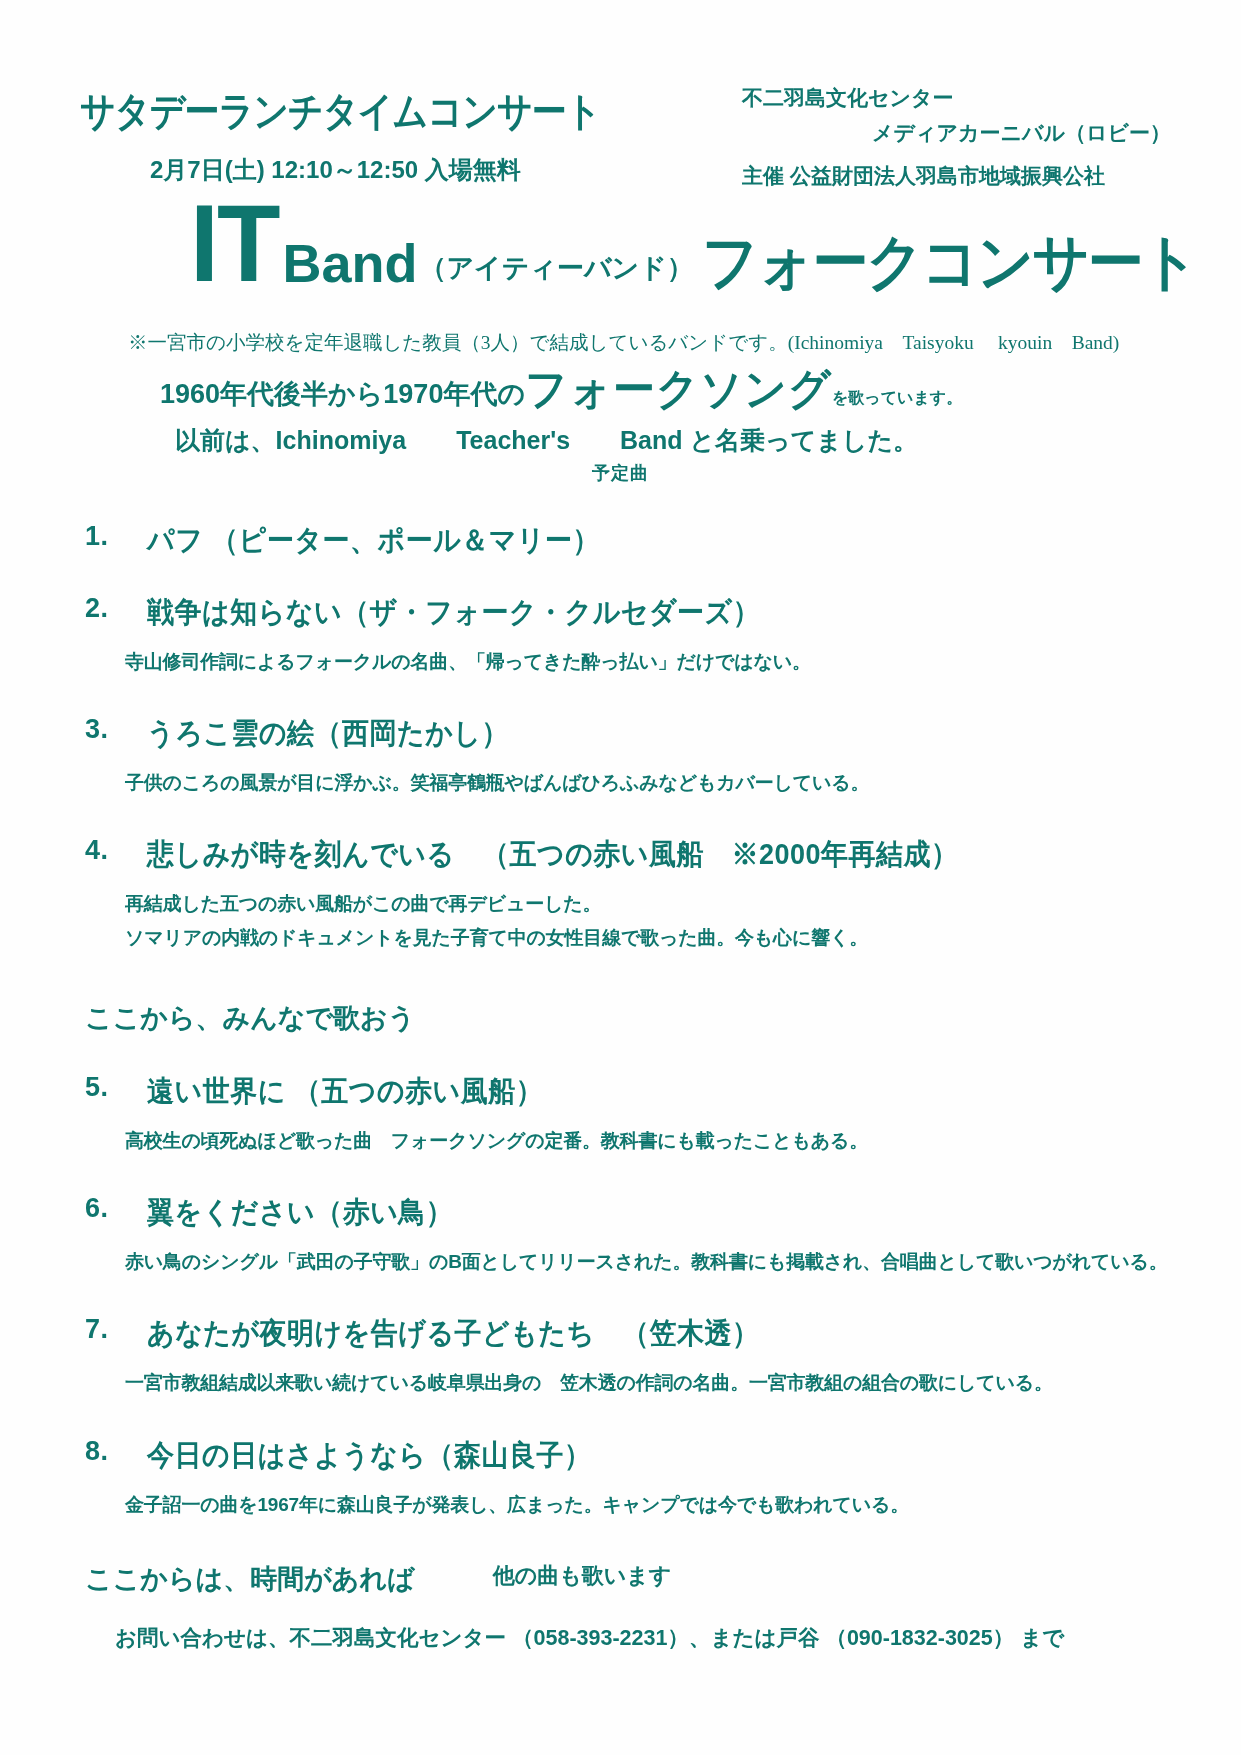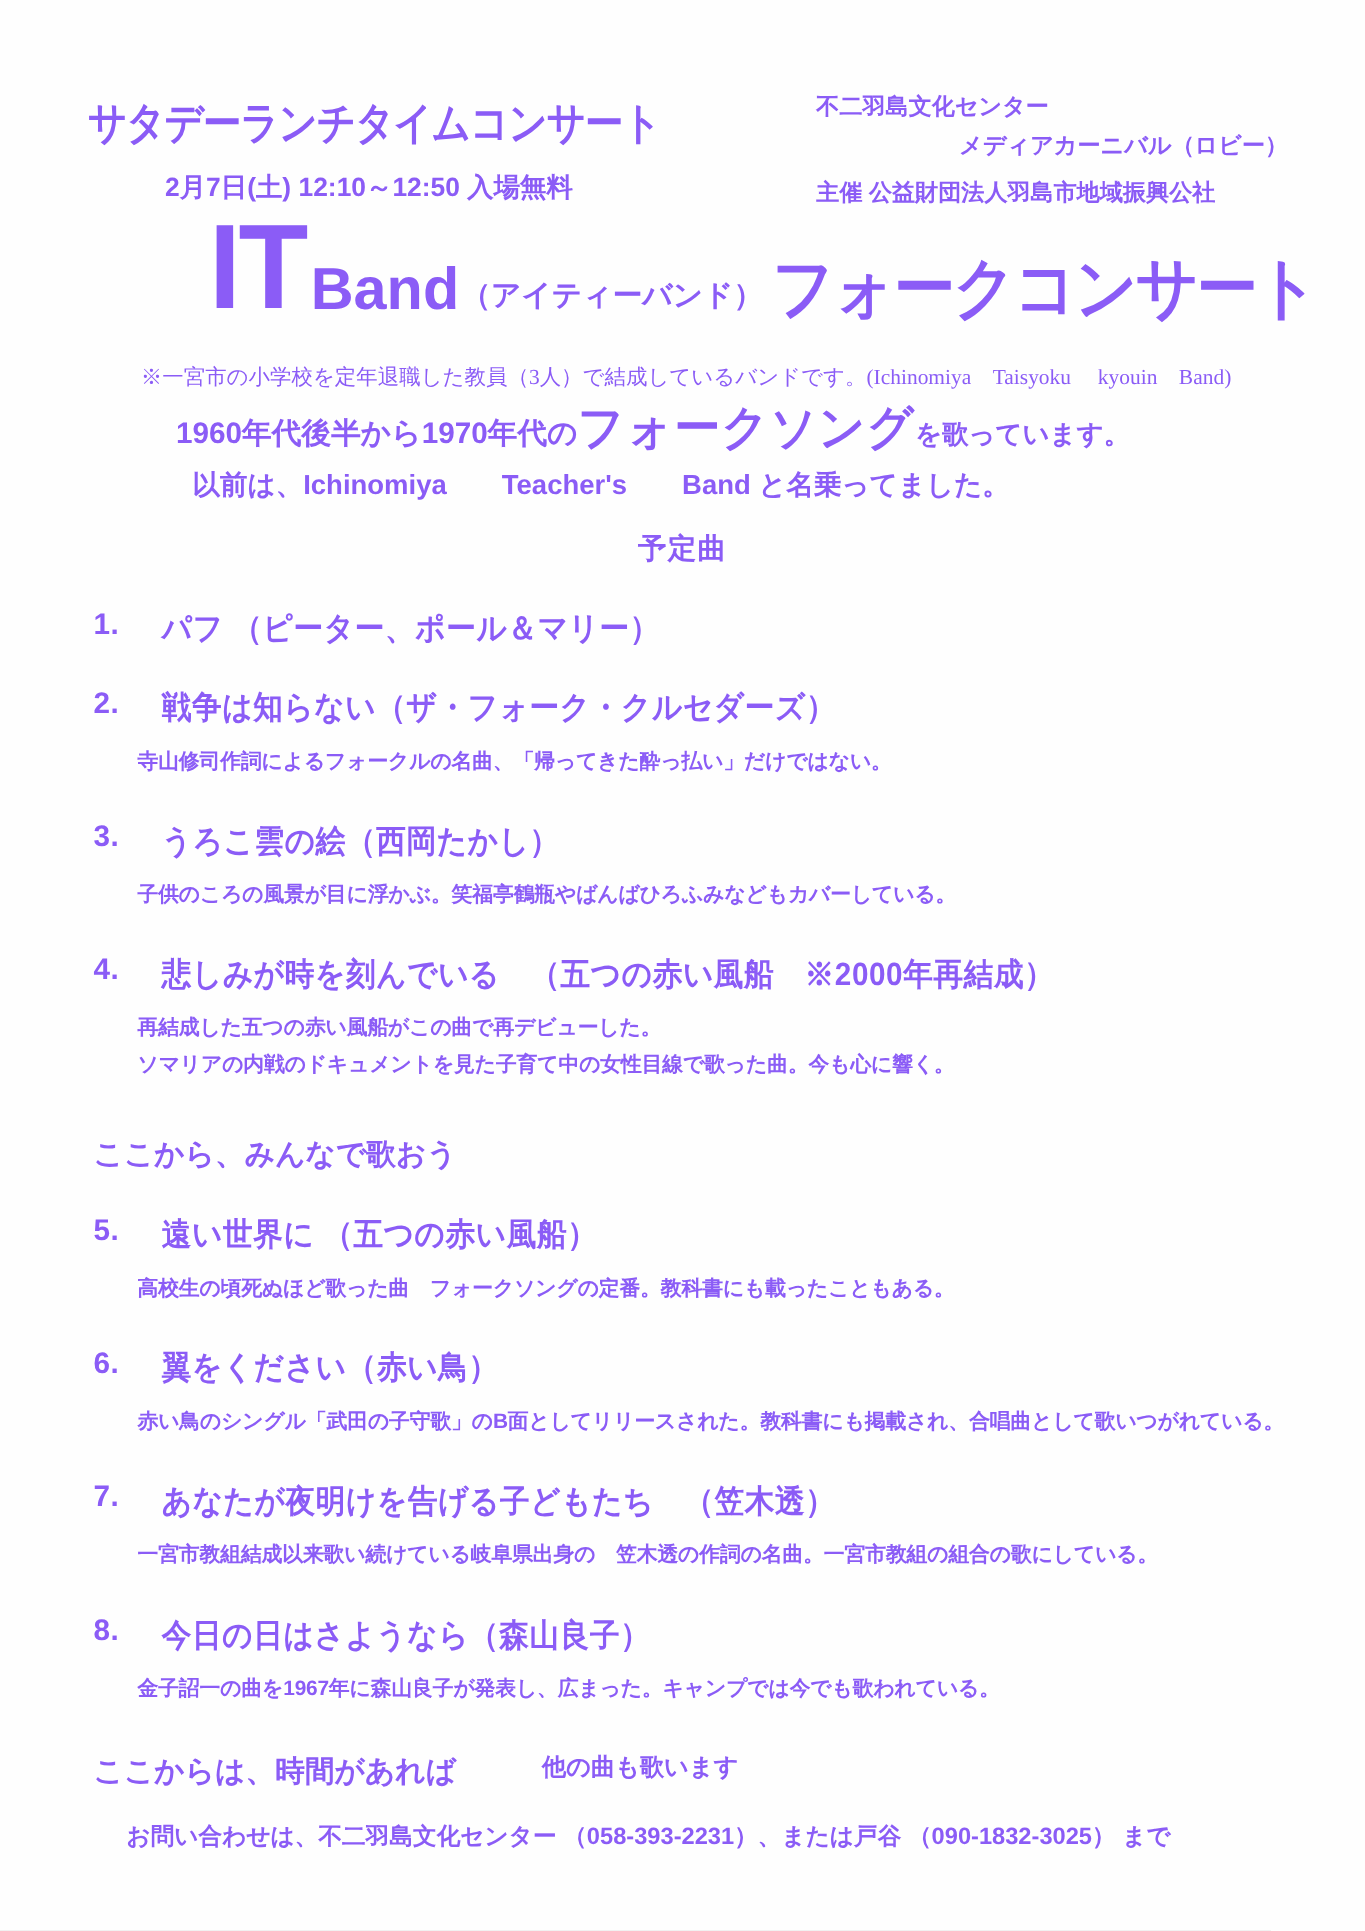--- a/index.html
+++ b/index.html
@@ -1,21 +1,21 @@
 <!DOCTYPE html>
 <html lang="ja"><head>
 <meta charset="utf-8">
 <style>
   html,body{margin:0;padding:0;background:#e8e8e8;}
   .page{
     position:relative;
     width:1241px;height:1755px;
     margin:0 auto;
     background:#fefefe;
-    color:#8b5cf6;
+    color:#0f766e;
     font-family:"Liberation Sans",sans-serif;
     font-weight:bold;
     overflow:hidden;
     box-sizing:border-box;
     padding:85px 60px 0 60px;
   }
   
   .header-row{display:flex;justify-content:space-between;align-items:flex-start;}
   .header-left{padding-left:20px;}
   .main-title{
@@ -36,23 +36,23 @@
   .bt-suffix{font-size:56px;line-height:.85;margin-left:8px;letter-spacing:-2px;transform:scaleY(1.1);transform-origin:bottom left;}
   
   .band-note{
     margin-top:42px;padding-left:68px;
     font-family:"Liberation Serif",serif;font-weight:normal;
     font-size:19.5px;white-space:nowrap;
   }
   .era-line{margin-top:16px;padding-left:100px;display:flex;align-items:flex-end;white-space:nowrap;text-align:center;}
   .era-prefix{font-size:27px;line-height:1;}
   .era-highlight{font-size:42px;line-height:.85;letter-spacing:1px;transform:scaleY(1.05);transform-origin:bottom left;}
-  .era-suffix{font-size:24px;line-height:1.05;}
+  .era-suffix{font-size:16px;line-height:1.05;font-family:Liberation Mono, monospace;}
   .former-name{margin-top:16px;padding-left:115px;font-size:25px;white-space:nowrap;}
-  .program-heading{margin-top:24px;text-align:center;font-size:26px;letter-spacing:1px;}
+  .program-heading{margin-top:4px;text-align:center;font-size:18px;letter-spacing:1px;}
   
   .song{margin-top:36px;}
   .song-head{display:flex;padding-left:25px;font-size:27px;letter-spacing:.5px;}
   .song-num{width:62px;flex:none;}
   .song-title{white-space:nowrap;transform:scaleY(1.08);transform-origin:top left;}
   .song-desc{padding-left:65px;font-size:19px;margin-top:16px;line-height:1.75;letter-spacing:-0.2px;}
   .song-desc div{white-space:nowrap;}
   .section-heading{margin-top:46px;padding-left:25px;font-size:27px;white-space:nowrap;}
   .extra-line{margin-top:40px;padding-left:25px;display:flex;align-items:flex-start;white-space:nowrap;}
   .extra-prefix{font-size:27px;}

